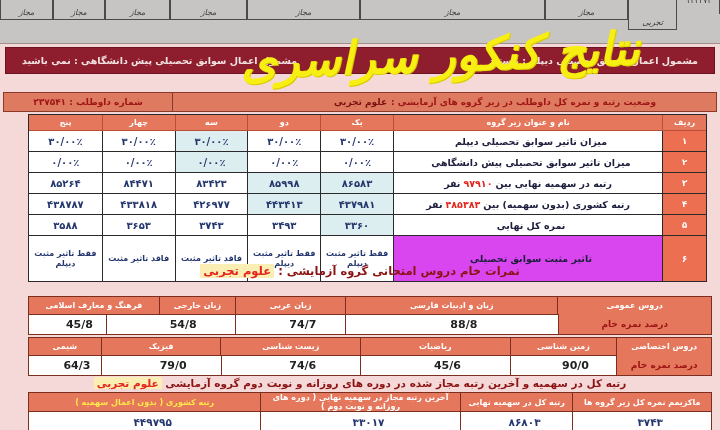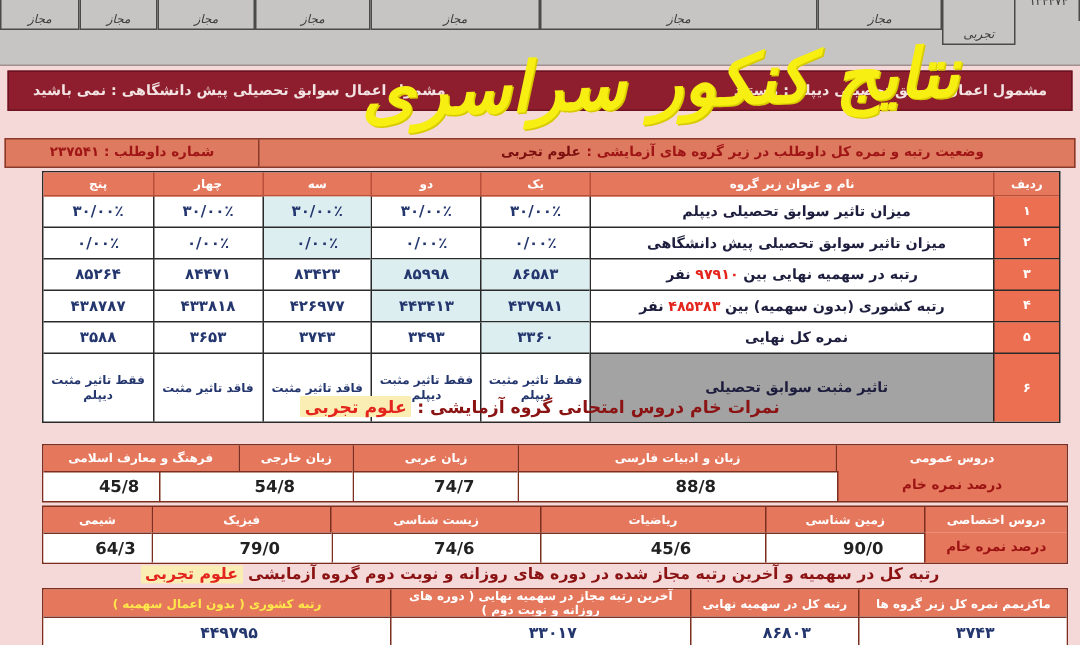--- a/index.html
+++ b/index.html
@@ -48,21 +48,21 @@
   .mt-row .mt-cell:last-child { border-left:none; }
   .mt-row:last-child .mt-cell { border-bottom:none; }
   .col-no { width:44px; }
   .col-name { width:270px; }
   .col-v { width:73px; }
   .mt-header .mt-cell { color:#fff; font-size:8px; font-weight:bold; border-color:#b94f38; }
   .cell-no { background:#ed6f52; color:#fff; font-size:8.5px; font-weight:bold; }
   .cell-name { font-size:9.5px; font-weight:bold; color:#1d1d3d; padding:0 4px; gap:3px; flex-wrap:wrap; line-height:11px; }
   .cell-val { font-size:10px; font-weight:bold; color:#24366e; }
   .r6 .cell-val { font-size:8px; line-height:10px; padding:0 4px; }
-  .r6 .cell-name { background:#a3a3a3; }
+  .r6 .cell-name { background:#d946ef; }
   .name-red { color:#e3251d; }
   .tint { background:#ddeef0; }
 
   
   .sec-title { position:absolute; width:720px; text-align:center; font-size:11.5px; font-weight:bold; color:#8c1313; }
   .t1 { top:264px; }
   .t2 { top:377px; font-size:10.5px; }
   .sec-hl { color:#e3251d; background:#fbeeb4; padding:0 3px; }
 
   

